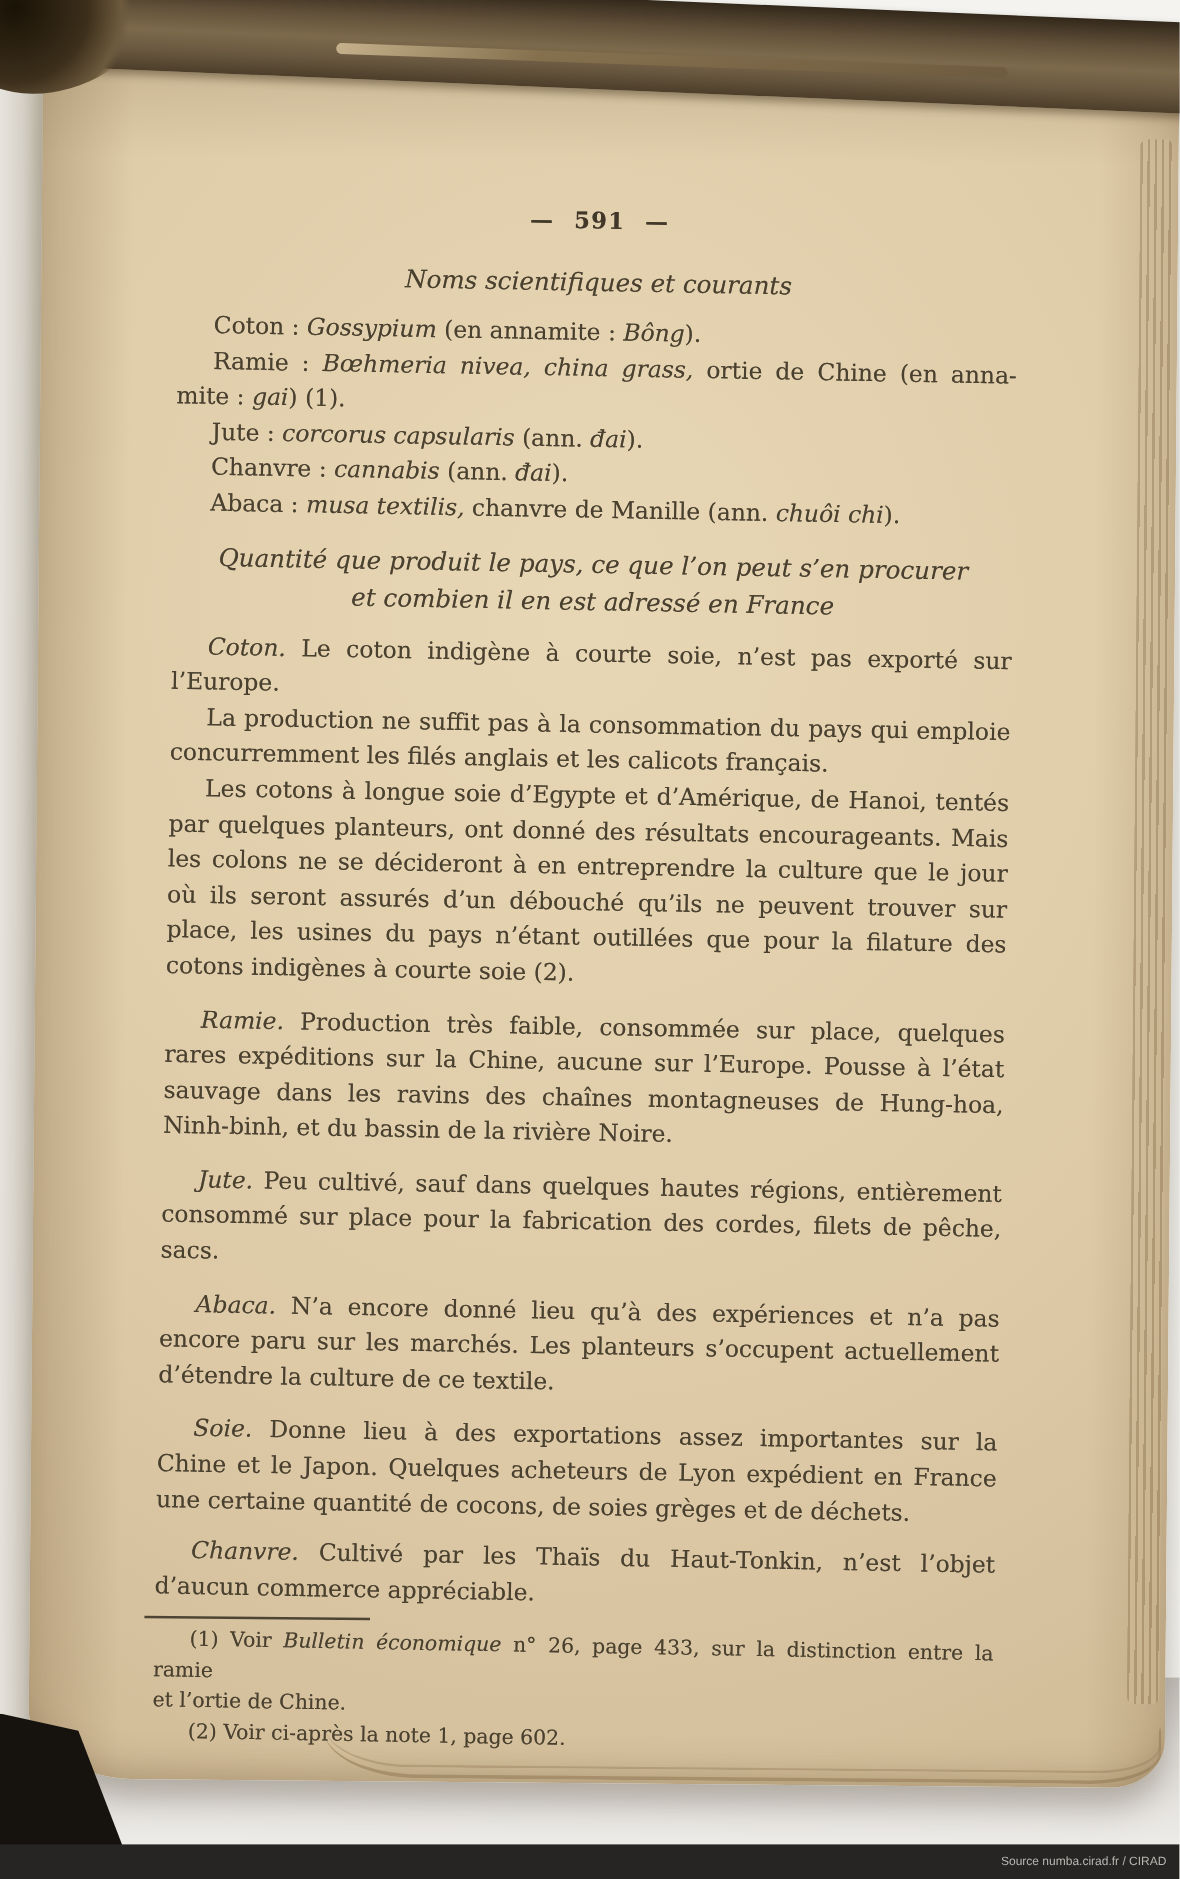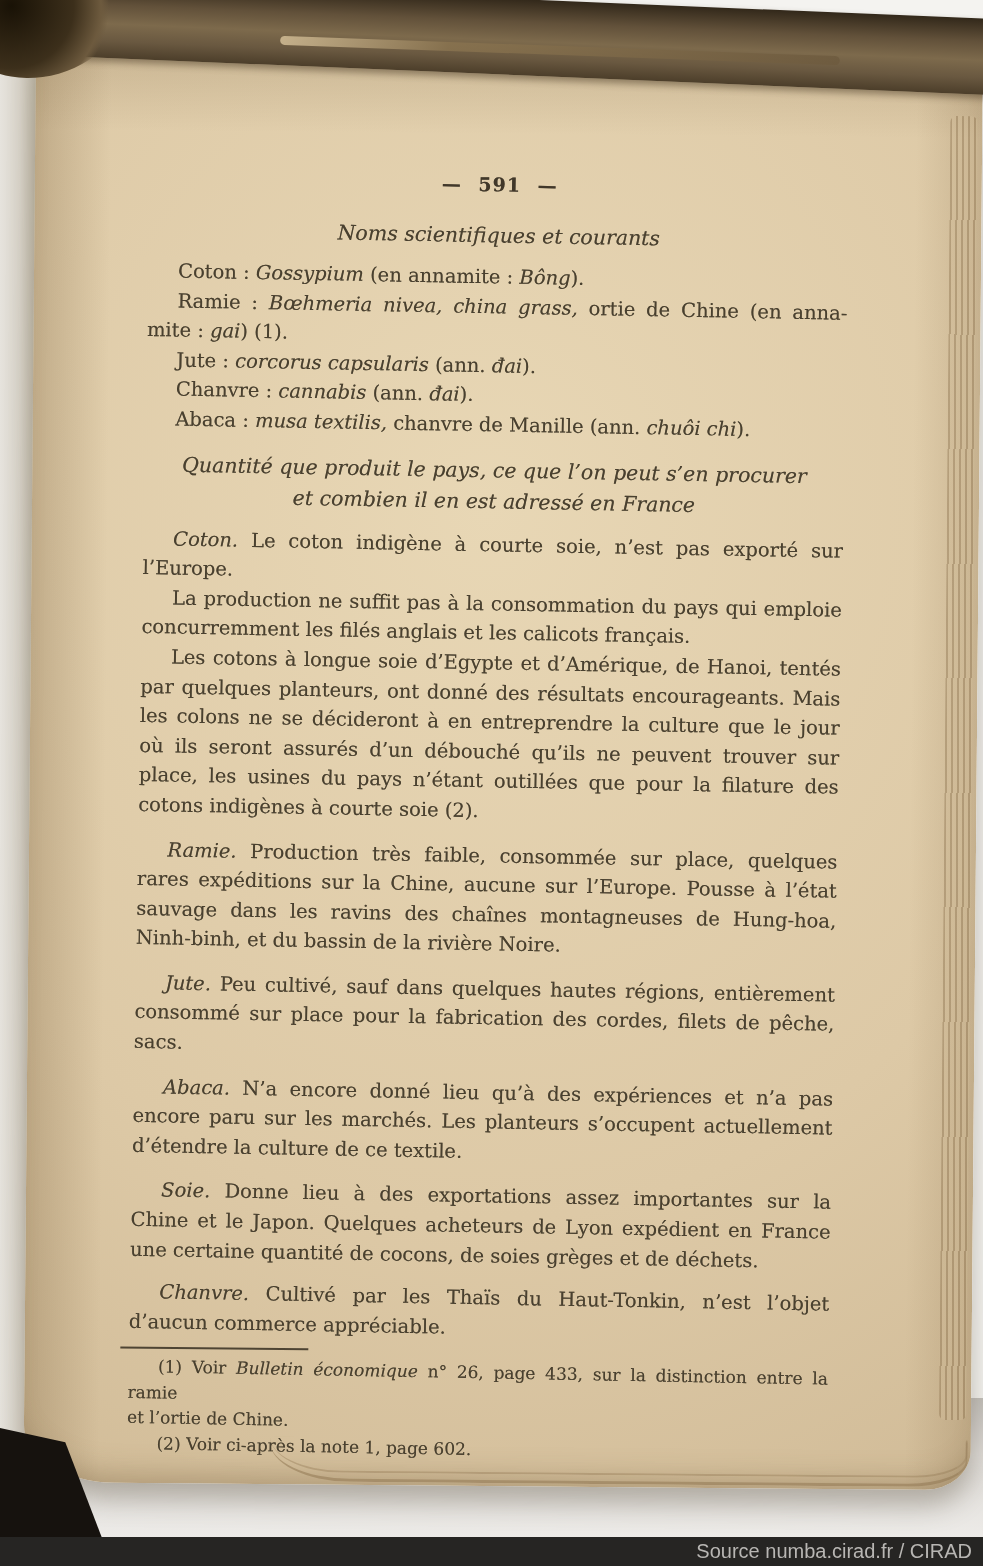--- a/index.html
+++ b/index.html
@@ -91,21 +91,21 @@
   [data-name="soie-paragraph"]{margin-top:15px;}
   [data-name="chanvre-paragraph"]{margin-top:13px;}
   [data-name="footnote-rule"]{margin-top:10px;}
   [data-name="footnotes"]{margin-top:6px;}
   
   .source-bar{
     position:absolute;left:0;bottom:0;width:983px;height:29px;z-index:10;
     background:#262523;color:#b8b6b3;
     display:flex;align-items:center;justify-content:flex-end;
     padding-right:11px;box-sizing:border-box;
-    font-family:"Liberation Sans","DejaVu Sans",sans-serif;font-size:20px;
+    font-family:"Liberation Sans","DejaVu Sans",sans-serif;font-size:10px;
   }
 </style>
 </head>
 <body>
 
 <div class="scanner-bottom" data-name="scanner-background"></div>
 <div class="left-page-edge" data-name="left-page-edge"></div>
 
 <div class="page-sheet" data-name="page-sheet">
   <div class="right-page-stack" data-name="right-page-stack-edge"></div>

